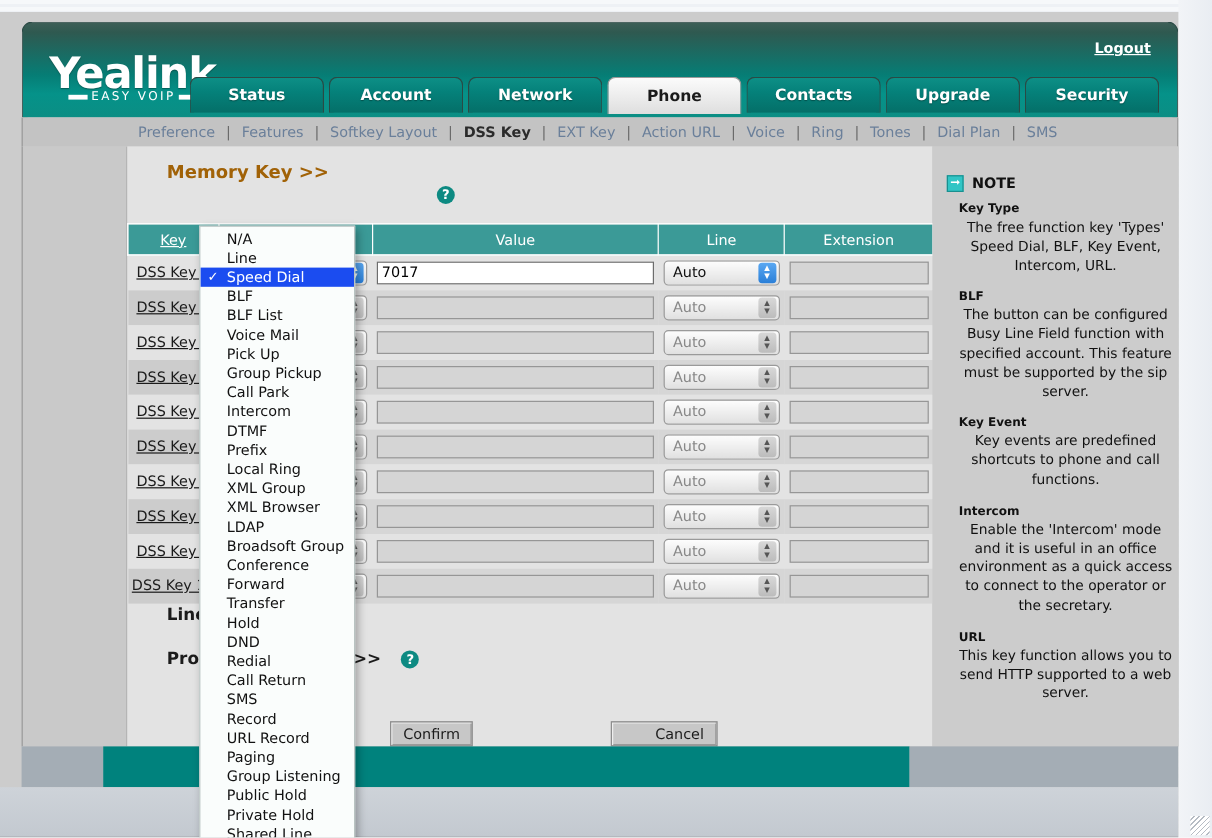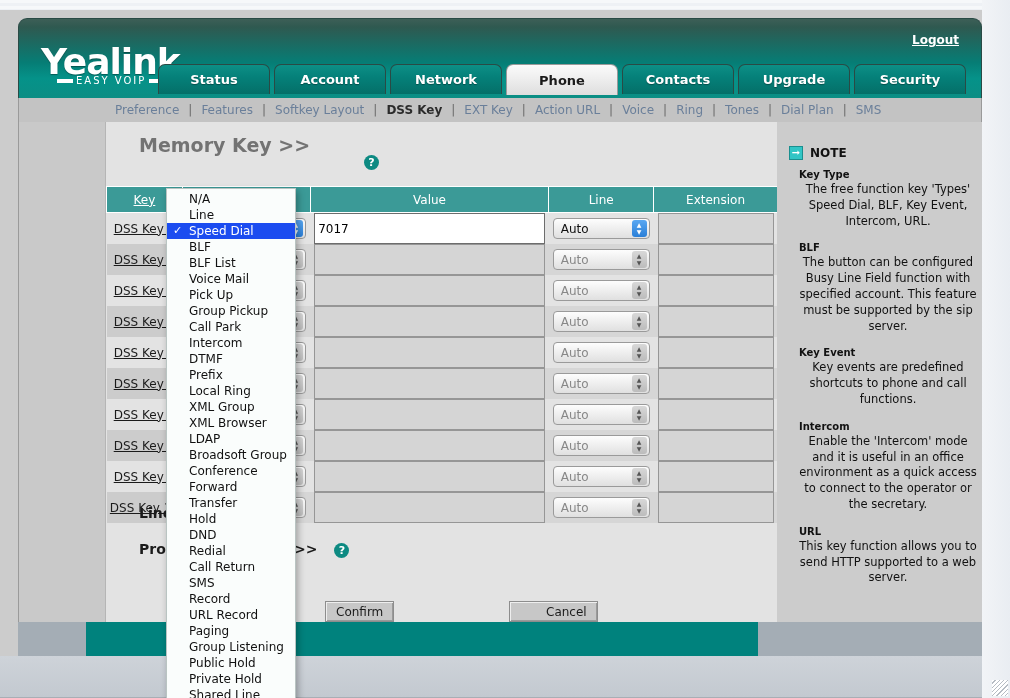--- a/index.html
+++ b/index.html
@@ -130,21 +130,21 @@
     border-left: 1px solid #b5b5b5;
   }
   .note-panel {
     position: absolute; left: 758px; top: 0px;
     width: 206px; height: 500px;
     background: #cccccc;
   }
 
   .section-title {
     position: absolute; left: 33px; top: 12px;
-    font-size: 19px; font-weight: bold; color: #737373;
+    font-size: 15px; font-weight: bold; color: #a16207;
   }
   .help-icon {
     width: 15px; height: 15px; border-radius: 50%;
     background: #0d8a82; color: #ffffff;
     font-size: 11px; font-weight: bold;
     display: inline-flex; align-items: center; justify-content: center;
     cursor: pointer; vertical-align: middle;
   }
   .title-help { position: absolute; left: 258px; top: 33px; }
 
@@ -171,21 +171,21 @@
   .ktable tr.even td.keycell { background: #cccccc; }
   .ktable tr.odd td { background: #e3e3e3; }
   .ktable tr.even td { background: #d6d6d6; }
   .col-key   { width: 76px; text-decoration: underline; }
   .col-type  { width: 128px; }
   .col-value { width: 239px; margin-top: 40px; }
   .col-line  { width: 105px; }
   .col-ext   { width: 124px; }
 
   .fld {
-    width: 100%; height: 31px;
+    width: 100%; height: 19px;
     border: 1px solid #969696;
     background: #d5d5d5;
     font-size: 12px;
     padding: 0 3px;
     font-family: "DejaVu Sans", "Liberation Sans", sans-serif;
     color: #333;
   }
   .fld.active { background: #ffffff; color: #000; border-color: #6d6d6d; }
   .cellpad { padding: 0 4px; }
 

